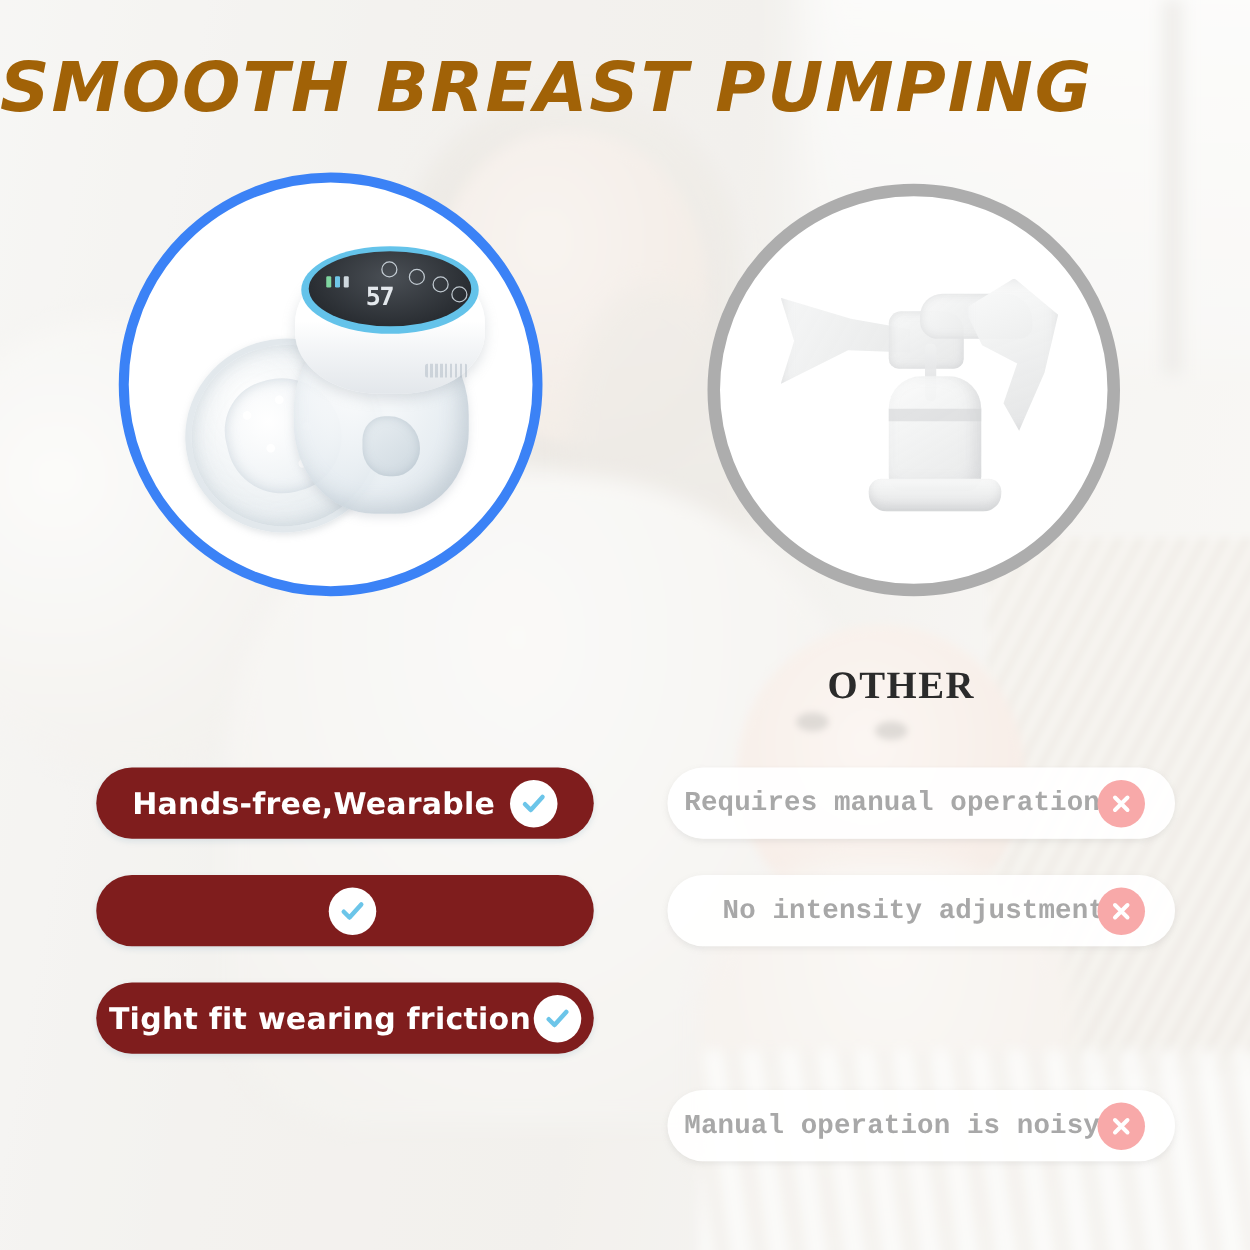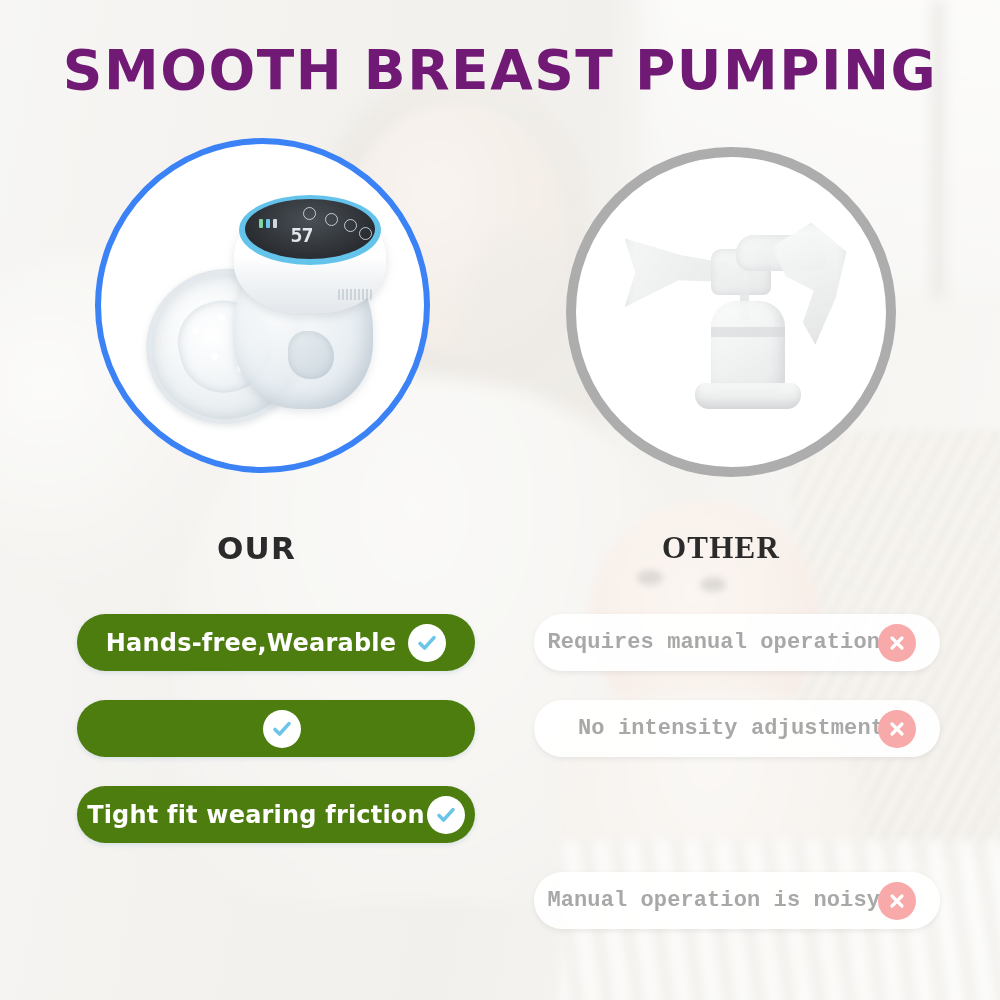--- a/index.html
+++ b/index.html
@@ -50,29 +50,29 @@
       repeating-linear-gradient(118deg,rgba(226,219,209,.65) 0 7px,rgba(245,241,235,.65) 7px 15px),
       linear-gradient(160deg,#f2ece4,#e8e0d6);
     filter:blur(3px);opacity:.95;}
   
   .bg-bed{position:absolute;left:560px;top:840px;width:520px;height:200px;
     background:repeating-linear-gradient(82deg,rgba(255,255,255,.85) 0 16px,rgba(236,232,225,.8) 16px 30px);
     filter:blur(5px);}
   .bg-wash{position:absolute;inset:0;background:rgba(250,249,247,.55);}
 
   
-  .title{position:absolute;left:0;right:0;top:38px;text-align:center;
+  .title{position:absolute;left:0;right:0;top:38px;
     font-family:"DejaVu Sans", sans-serif;
-    font-size:55px;font-weight:700;letter-spacing:1.5px;color:#701a75;
-    white-space:nowrap;}
+    font-size:55px;font-weight:700;letter-spacing:1.5px;color:#a16207;
+    white-space:nowrap;font-style:italic;}
 
   
   .circle{position:absolute;border-radius:50%;background:#fff;display:flex;
     align-items:center;justify-content:center;}
-  .circle.our{left:95px;top:138px;width:323px;height:323px;border:6px solid #3b82f6;}
+  .circle.our{left:95px;top:138px;width:323px;height:323px;border:8px solid #3b82f6;}
   .circle.other{left:566px;top:147px;width:310px;height:310px;border:10px solid #adadad;}
 
   
   .pump{position:relative;width:250px;height:230px;}
   .pump-flange{position:absolute;left:8px;top:78px;width:150px;height:145px;border-radius:50%;
     background:radial-gradient(ellipse at 38% 30%,rgba(255,255,255,.96),rgba(233,238,241,.9) 62%,rgba(208,216,222,.9));
     border:5px solid rgba(226,232,236,.95);
     box-shadow:inset 0 0 16px rgba(170,185,196,.5), 0 2px 6px rgba(150,160,170,.28);
     transform:rotate(-14deg);}
   .pump-flange-in{position:absolute;left:28px;top:26px;width:92px;height:92px;border-radius:46% 54% 50% 50%;
@@ -127,21 +127,21 @@
     background:linear-gradient(180deg,rgba(248,249,250,.96),rgba(220,226,230,.92));
     box-shadow:inset 0 -4px 8px rgba(180,190,200,.4);}
 
   
   .col-head{position:absolute;font-size:31px;font-weight:700;letter-spacing:1.2px;color:#2b2b2b;}
   .col-head.our{left:95px;top:530px;width:323px;text-align:center;}
   .col-head.other{left:566px;top:530px;width:310px;text-align:center;font-family:Liberation Serif, serif;}
 
   
   .pill{position:absolute;height:57px;border-radius:29px;display:flex;align-items:center;}
-  .pill.pro{left:77px;width:398px;background:#4d7c0f;
+  .pill.pro{left:77px;width:398px;background:#7f1d1d;
     box-shadow:0 2px 5px rgba(120,160,180,.22);justify-content:center;}
   .pill.con{left:534px;width:406px;background:rgba(255,255,255,.93);
     box-shadow:0 2px 5px rgba(150,150,150,.17);justify-content:flex-end;}
 
   .pill-text{font-family:"DejaVu Sans", sans-serif;font-weight:700;white-space:nowrap;}
   .pill.pro .pill-text{color:#ffffff;font-size:24px;letter-spacing:.2px;}
   .pill.con .pill-text{color:#a8a8a8;font-size:22px;letter-spacing:.1px;font-weight:600;font-family:Liberation Mono, monospace;}
 
   .badge{flex:none;width:38px;height:38px;border-radius:50%;
     display:flex;align-items:center;justify-content:center;}
@@ -213,21 +213,20 @@
       <div class="m-neck"></div>
       <div class="m-valve"></div>
       <div class="m-handle"></div>
       <div class="m-stem"></div>
       <div class="m-bottle"></div>
       <div class="m-ring"></div>
       <div class="m-base"></div>
     </div>
   </div>
 
-  <div class="col-head our">OUR</div>
   <div class="col-head other">OTHER</div>
 
   <div class="pill pro" style="top:614px;">
     <div class="pill-inner">
       <span class="pill-text">Hands-free,Wearable</span>
       <span class="badge check">
         <svg width="26" height="26" viewBox="0 0 26 26">
             <path d="M6 13.4 L10.6 18 L20 7.6" fill="none" stroke="#6cc5e9" stroke-width="3.6" stroke-linecap="round" stroke-linejoin="round"></path>
           </svg>
       </span>

